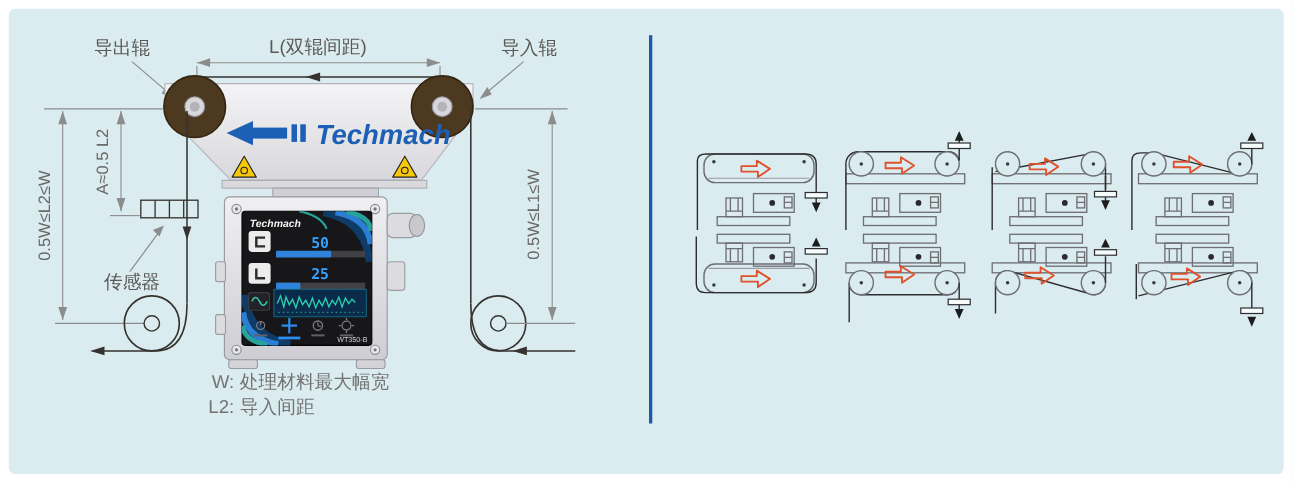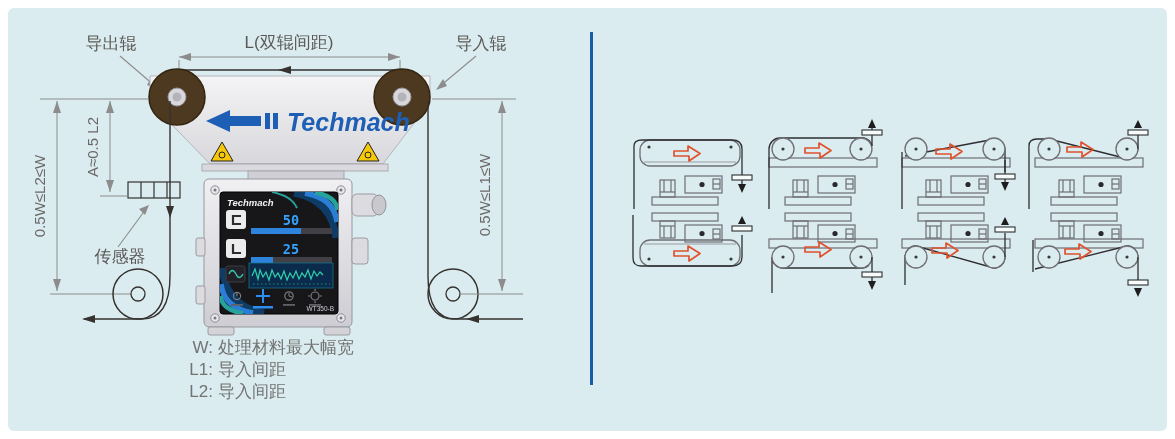--- a/index.html
+++ b/index.html
@@ -224,21 +224,20 @@
       <line x1="502" y1="101" x2="502" y2="291"></line>
       <line x1="460" y1="294" x2="523" y2="294"></line>
     </g>
     <polygon points="502,101 498,113 506,113" fill="#8c8c8c"></polygon>
     <polygon points="502,291 498,279 506,279" fill="#8c8c8c"></polygon>
     <text class="dimtxt" transform="translate(490,195) rotate(-90)" text-anchor="middle">0.5W≤L1≤W</text>
   </svg>
 
   <div class="legend">
     <div class="legend-row"><span class="legend-key">W:</span><span>处理材料最大幅宽</span></div>
-    <div class="legend-row"><span class="legend-key">L1:</span><span>导入间距</span></div>
     <div class="legend-row"><span class="legend-key">L2:</span><span>导入间距</span></div>
   </div>
 
   <div class="divider"></div>
 
   <div class="abs" style="left:598px;top:0;width:577px;height:439px">
 
     <svg class="abs" style="left:30px;top:116px" width="133" height="115">
       <use href="#stand-up"></use>
       <rect x="12" y="24" width="100" height="26" rx="10" fill="none" stroke="#6e6e74" stroke-width="1.3"></rect>

